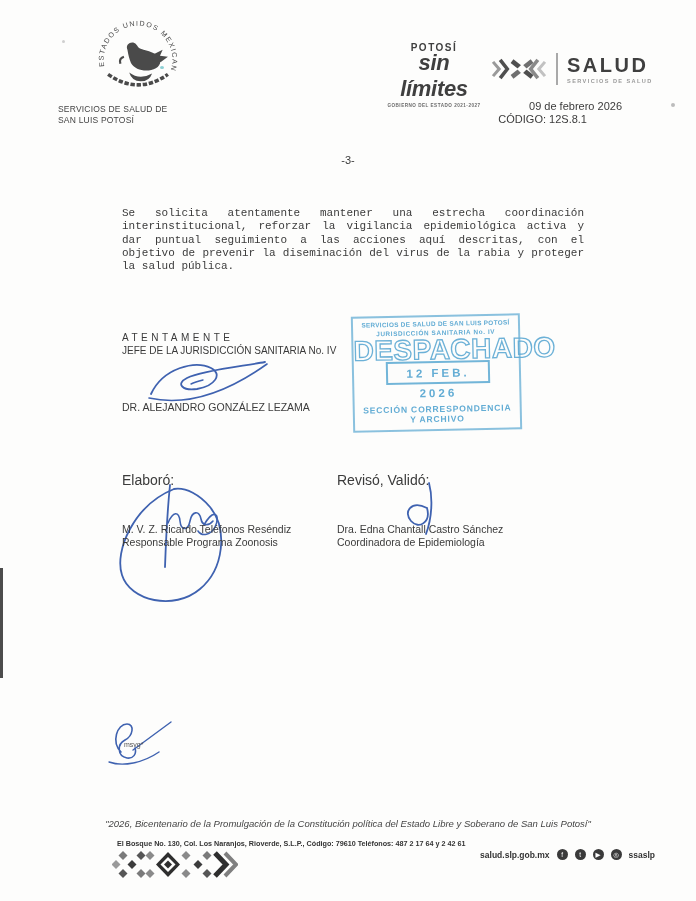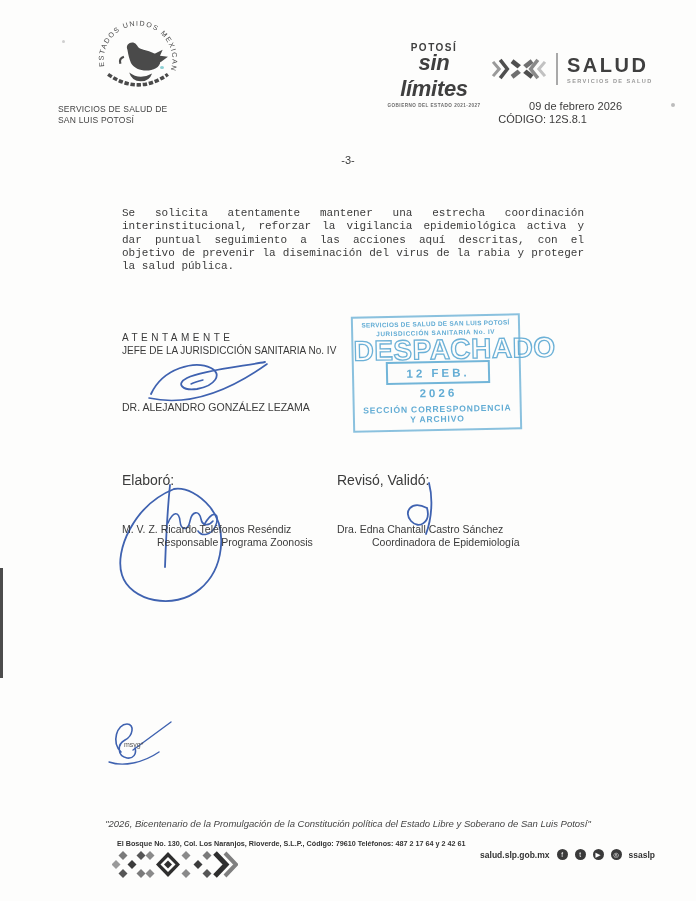--- a/index.html
+++ b/index.html
@@ -56,21 +56,21 @@
     color:transparent; -webkit-text-stroke:1.3px rgba(88,167,210,.95); }
   .stamp .datebox { position:absolute; top:44px; left:32px; width:104px; height:23px;
     border:2px solid rgba(88,167,210,.9); background:#fcfcfb; text-align:center;
     font-size:11.5px; font-weight:bold; letter-spacing:3px; line-height:20px; }
   .stamp .s3 { position:absolute; bottom:15px; width:100%; text-align:center; font-size:8.6px; letter-spacing:.8px; font-weight:700; }
   .stamp .s4 { position:absolute; bottom:5px; width:100%; text-align:center; font-size:8.6px; letter-spacing:.8px; font-weight:700; }
   
   .so-label { position:absolute; top:472px; font-size:14px; }
   .so-left { left:122px; } .so-right { left:337px; }
   .so-name { position:absolute; top:523px; font-size:10.5px; }
-  .so-role { position:absolute; top:536px; font-size:10.5px;margin-left:35px; }
+  .so-role { position:absolute; top:536px; font-size:10.5px; }
   .nm-left { left:122px; } .nm-right { left:337px; }
   .initials-note { position:absolute; left:124px; top:741px; font-size:7px; color:#555; }
   
   .quote { position:absolute; top:818px; left:0; width:100%; text-align:center;
     font-size:9.5px; font-style:italic; color:#454545; }
   .address { position:absolute; left:117px; top:839px; font-size:7.2px; font-weight:bold; color:#333; }
   .pattern-svg { position:absolute; left:112px; top:851px; width:126px; height:27px; }
   .webrow { position:absolute; top:849px; right:41px; display:flex; align-items:center; gap:7px; }
   .webrow .url, .webrow .handle { font-size:8.5px; font-weight:bold; color:#333; }
   .icz { width:11px; height:11px; border-radius:50%; background:#3a3a3a; color:#fff;

